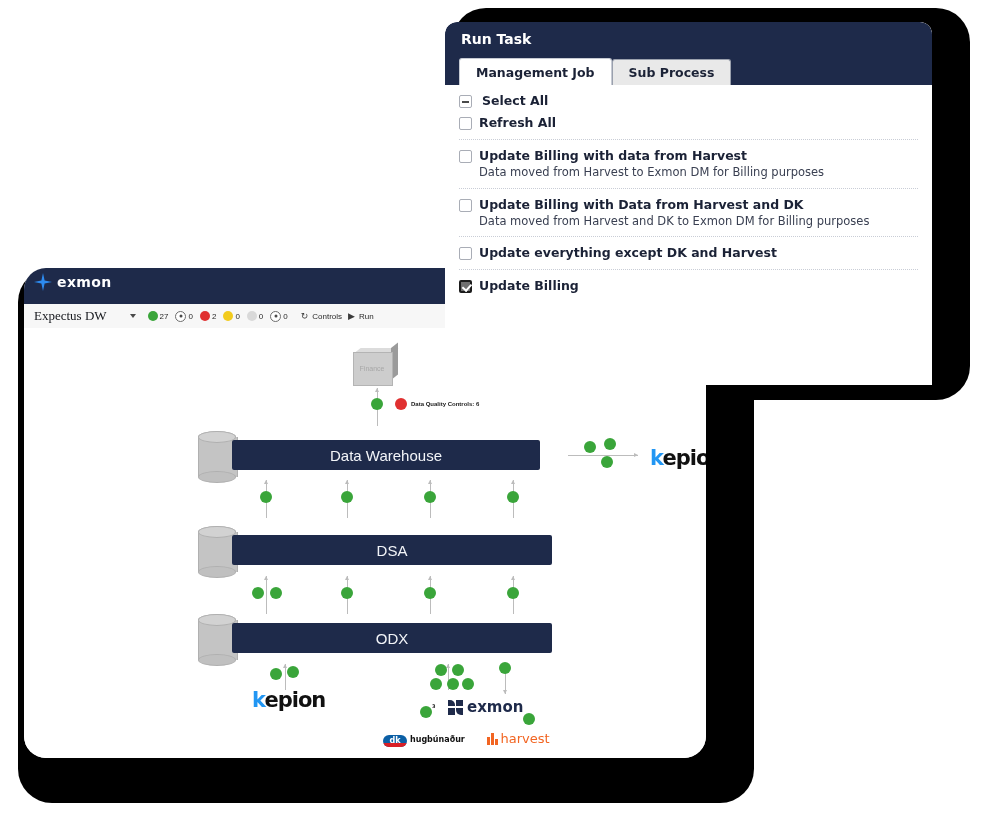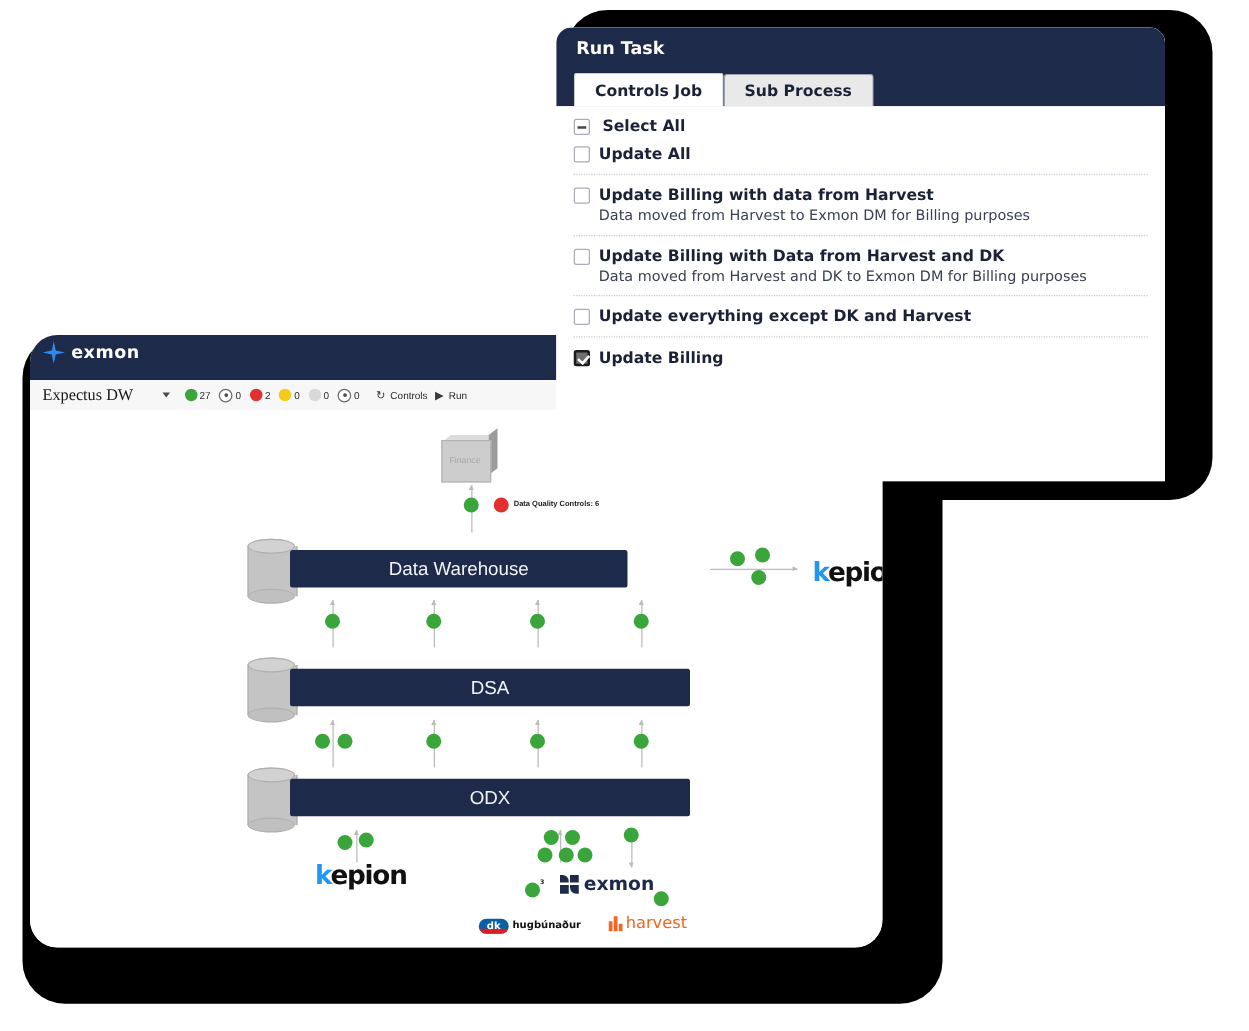--- a/index.html
+++ b/index.html
@@ -324,21 +324,21 @@
     <div class="rdot" style="left:371px;top:70px;"></div>
     <div class="dqlabel" style="left:387px;top:73px;">Data Quality Controls: 6</div>
 
     <div class="cyl" style="left:174px;top:103px;"></div>
     <div class="cyl" style="left:174px;top:103px;">
       <div class="top"></div>
       <div class="body"></div>
       <div class="bot"></div>
       <div class="top"></div>
     </div>
-    <div class="layer" style="left:208px;top:112px;width:270px;">
+    <div class="layer" style="left:208px;top:112px;width:308px;">
       <span>Data Warehouse</span>
     </div>
 
     <div class="hflow" style="left:544px;top:127px;width:70px;"></div>
     <div class="gdot" style="left:560px;top:113px;"></div>
     <div class="gdot" style="left:580px;top:110px;"></div>
     <div class="gdot" style="left:577px;top:128px;"></div>
     <div class="kepion-logo" style="left:626px;top:118px;font-size:21px;">
       <span class="k">k</span><span>epion</span>
     </div>
@@ -431,40 +431,40 @@
 </div>
 
 <div id="run-dialog">
 
   <div id="dlg-titlebar">
     <span id="dlg-title">Run Task</span>
   </div>
 
   <div id="dlg-tabstrip">
     <div class="tab active">
-      <span>Controls Job</span>
+      <span>Management Job</span>
     </div>
     <div class="tab inactive">
       <span>Sub Process</span>
     </div>
   </div>
 
   <div id="dlg-body">
 
     <div class="row nb select-all" style="padding-bottom:2px;">
       <div class="row-head">
         <span class="cbx minus"></span>
         <span class="row-title">Select All</span>
       </div>
     </div>
 
     <div class="row" style="padding-top:6px;">
       <div class="row-head">
         <span class="cbx"></span>
-        <span class="row-title">Update All</span>
+        <span class="row-title">Refresh All</span>
       </div>
     </div>
 
     <div class="row">
       <div class="row-head">
         <span class="cbx"></span>
         <span class="row-title">Update Billing with data from Harvest</span>
       </div>
       <div class="row-desc">Data moved from Harvest to Exmon DM for Billing purposes</div>
     </div>

